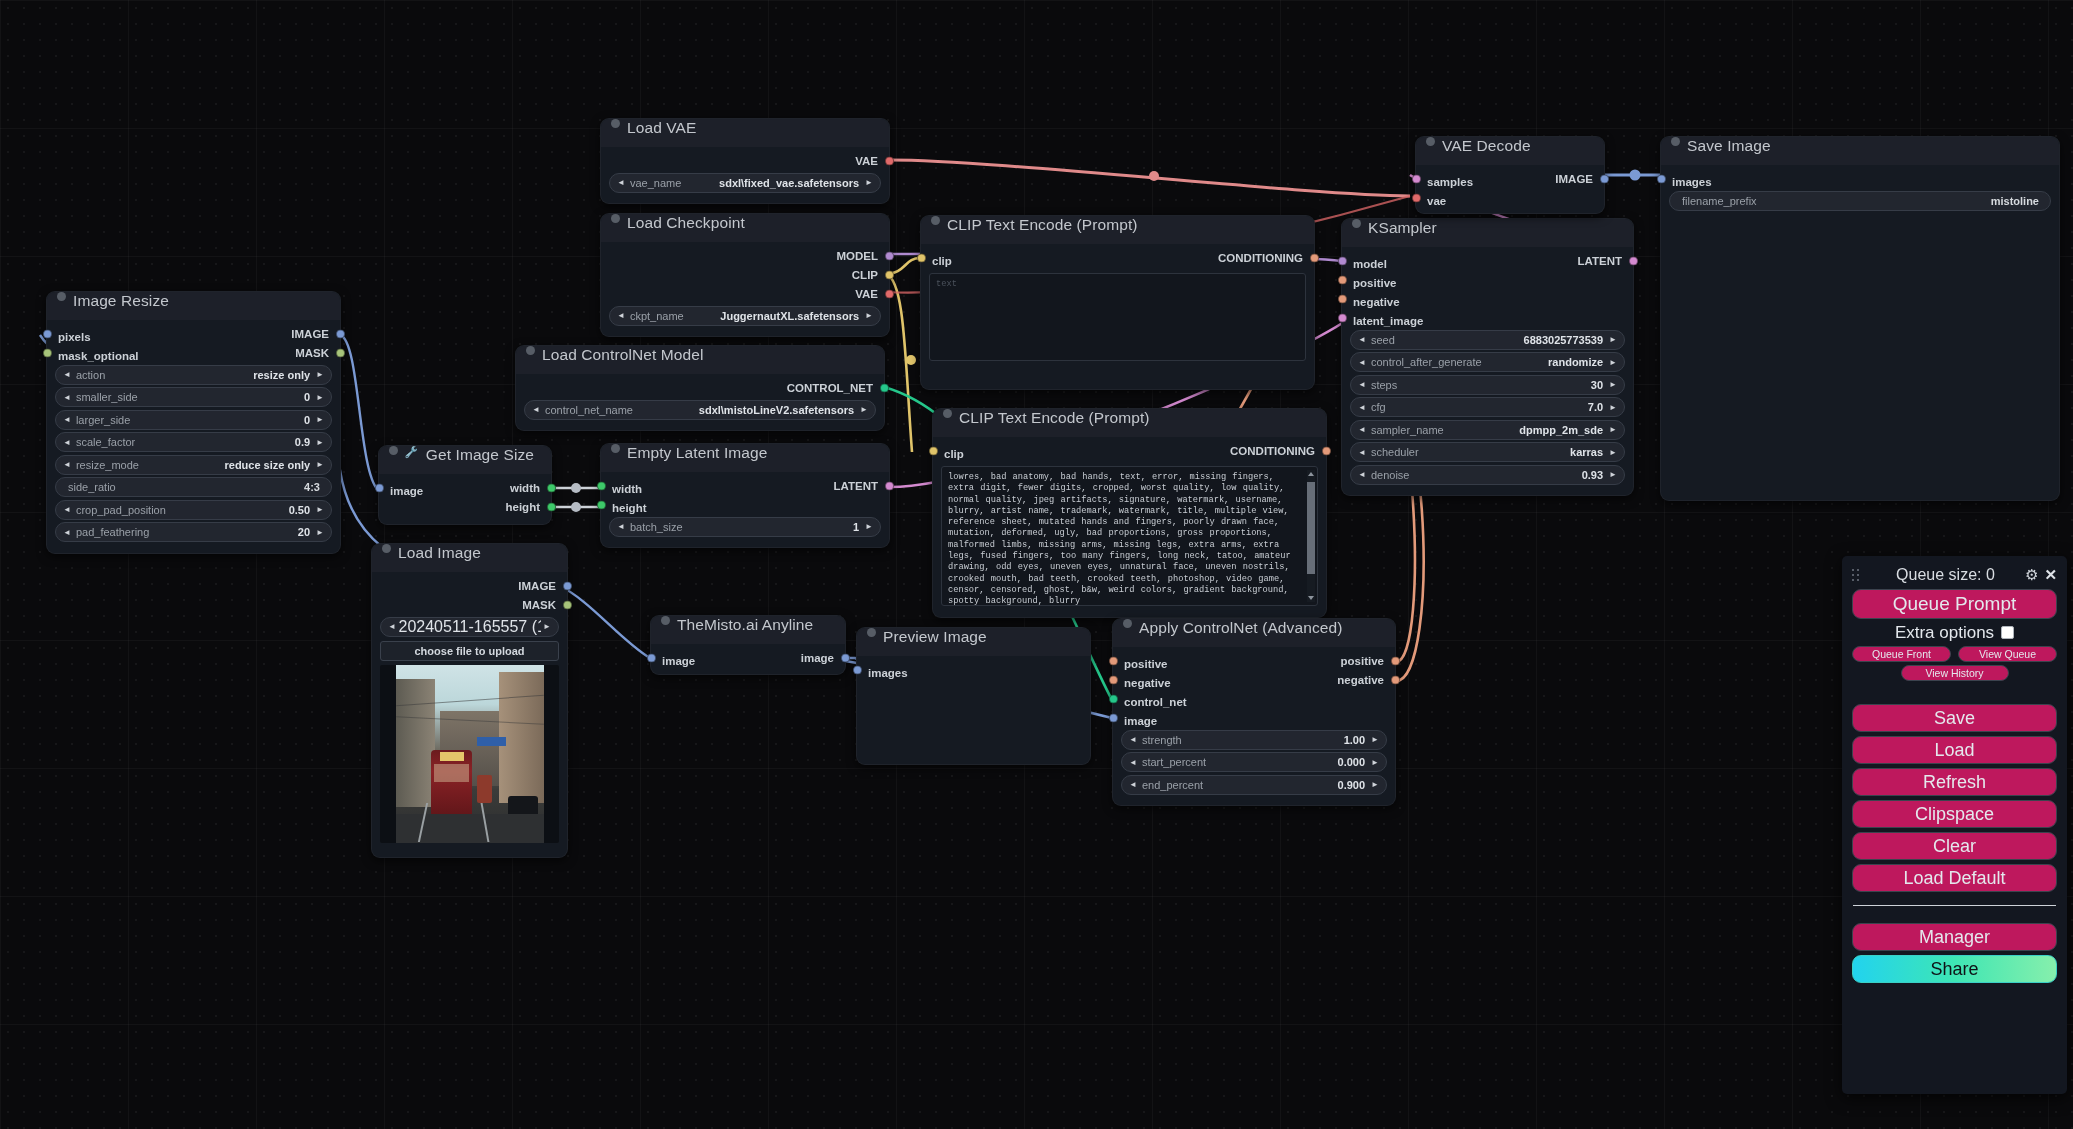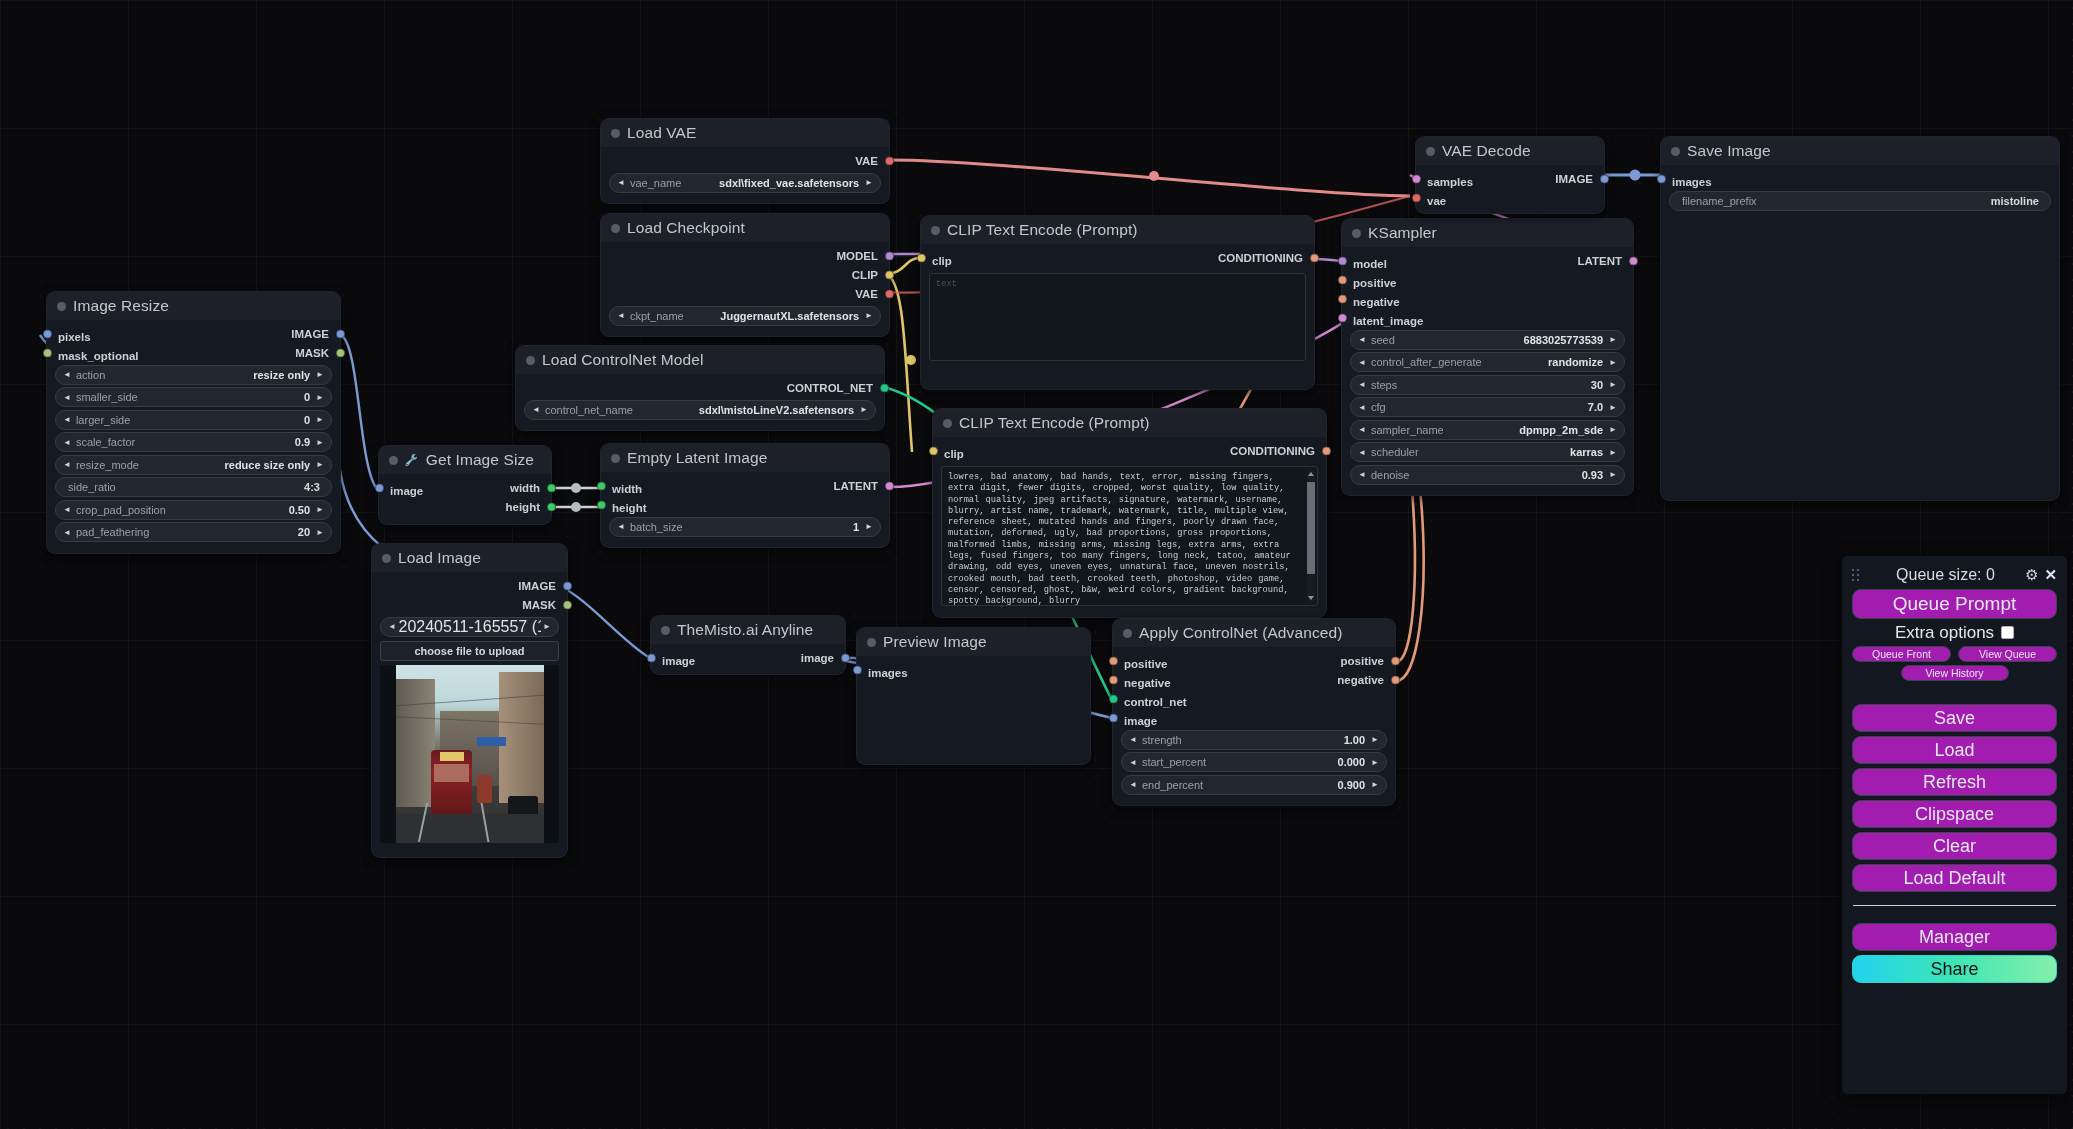--- a/index.html
+++ b/index.html
@@ -25,21 +25,21 @@
   .node {
     position: absolute;
     background: #151a22;
     border-radius: 9px;
     box-shadow: 0 3px 10px rgba(0,0,0,0.62);
     z-index: 10;
     border: 1px solid rgba(255,255,255,0.045);
   }
   .node-title {
     height: 28px;
-    display: flex; align-items: center;
+    display: flex; 
     padding-left: 10px;
     background: #1d2029;
     border-radius: 8px 8px 0 0;
     font-size: 15.5px;
     color: #c3c7cd;
     letter-spacing: .1px;
     gap: 7px;
   }
   .tdot { width: 9px; height: 9px; border-radius: 50%; background: #575d66; flex: none; }
   .twrench { font-size: 11px; color: #aeb4bb; flex: none; transform: scaleX(-1); }
@@ -131,21 +131,21 @@
   }
   .menu-head { display:flex; align-items:center; height: 22px; position: relative; }
   .grip { width: 10px; height: 12px; display:grid; grid-template-columns: 3px 3px; grid-template-rows: repeat(3,3px); gap:2px; margin-right:4px;}
   .grip i { width:2px;height:2px;border-radius:50%;background:#6f7680; display:block;}
   .queue-size { flex:1; text-align:center; font-size: 16px; color:#d9dde2; }
   .gear { font-size: 15px; color:#cfd4da; margin-right: 6px; }
   .xbtn { font-size: 15px; color:#dfe3e8; font-weight: bold; }
   .btn {
     border: 1px solid #3c434e;
     border-radius: 9px;
-    background: #a21caf;
+    background: #be185d;
     color: #e4e8ed;
     display:flex; align-items:center; justify-content:center;
   }
   .btn.primary { height: 30px; font-size: 19px; margin-top: 3px; }
   .extra-row { display:flex; align-items:center; justify-content:center; gap:7px; height: 27px; }
   .extra-label { font-size: 17px; color: #e3e7ec; }
   .chk { width: 13px; height: 13px; background:#fff; border:1px solid #aeb4bb; border-radius:2px; }
   .mini-row { display:flex; gap: 7px; }
   .btn.mini { flex:1; height: 16px; font-size: 10.5px; border-radius:8px; }
   .btn.mini.center { width: 108px; margin: 3px auto 0 auto; flex: none; }

